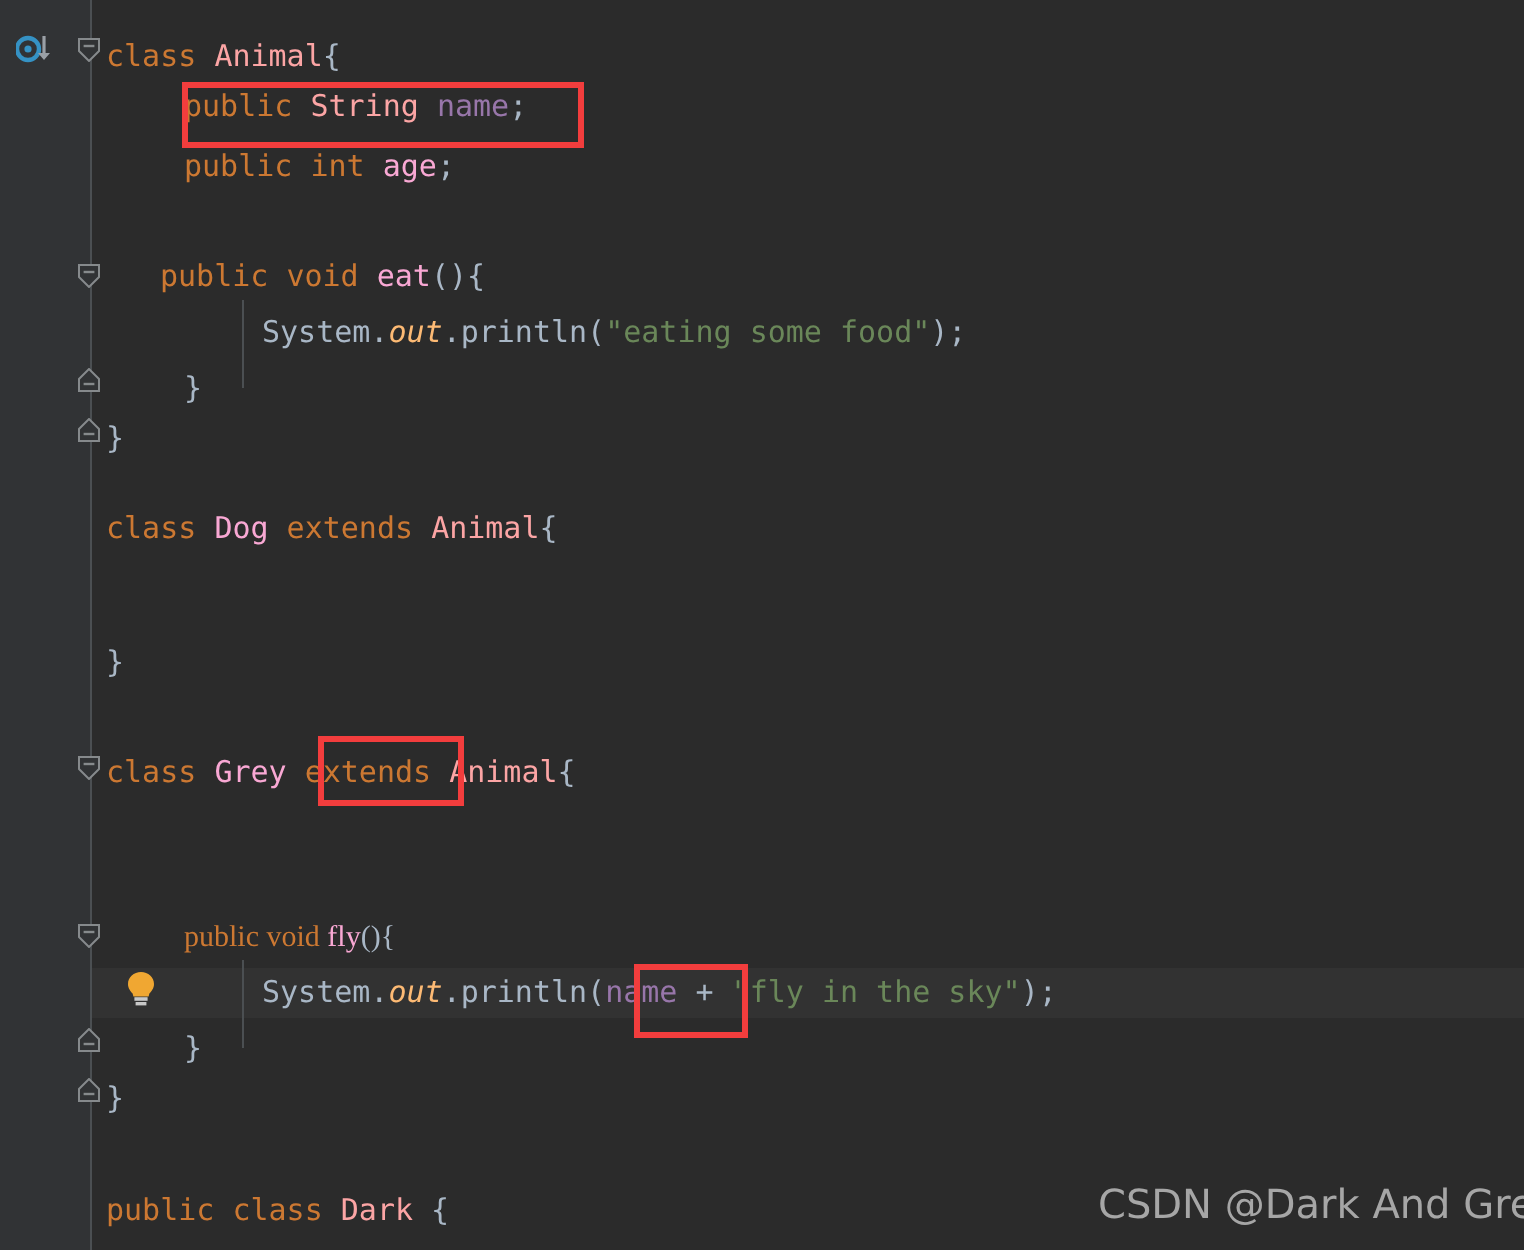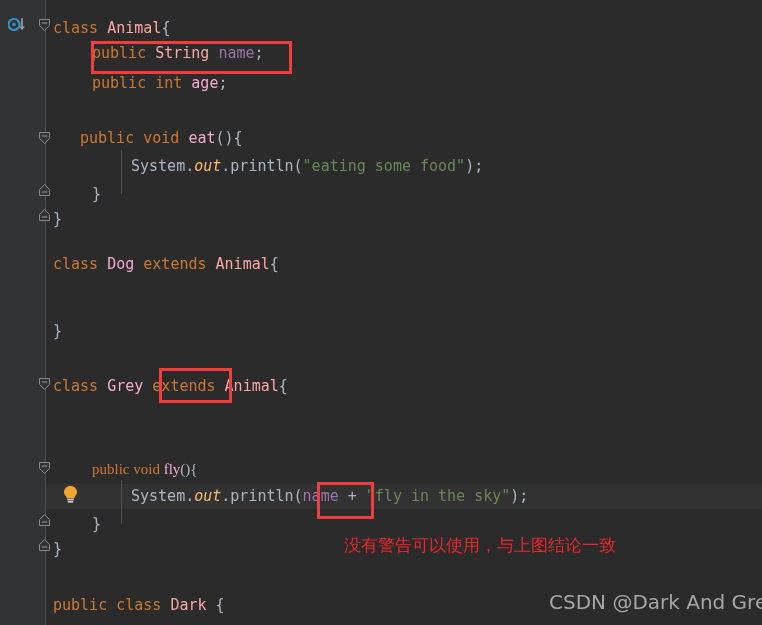--- a/index.html
+++ b/index.html
@@ -194,17 +194,16 @@
     <div class="line" style="top:593px;"><span class="txt"><span class="kw">public </span><span class="kw">class </span><span class="type">Dark</span><span class="brace"> {</span></span></div>
 
   </div>
 
   <div class="redbox" style="left:91px;top:41px;width:201px;height:33px;"></div>
 
   <div class="redbox" style="left:159px;top:368px;width:73px;height:35px;"></div>
 
   <div class="redbox" style="left:317px;top:482px;width:57px;height:37px;"></div>
 
-  <div class="cn-note" style="left:344px;top:534px;">没有警告可以使用，与上图结论一致</div>
 
   <div class="watermark" style="left:549px;top:590px;">CSDN @Dark And Grey</div>
 
 </div>
 
 </body></html>

